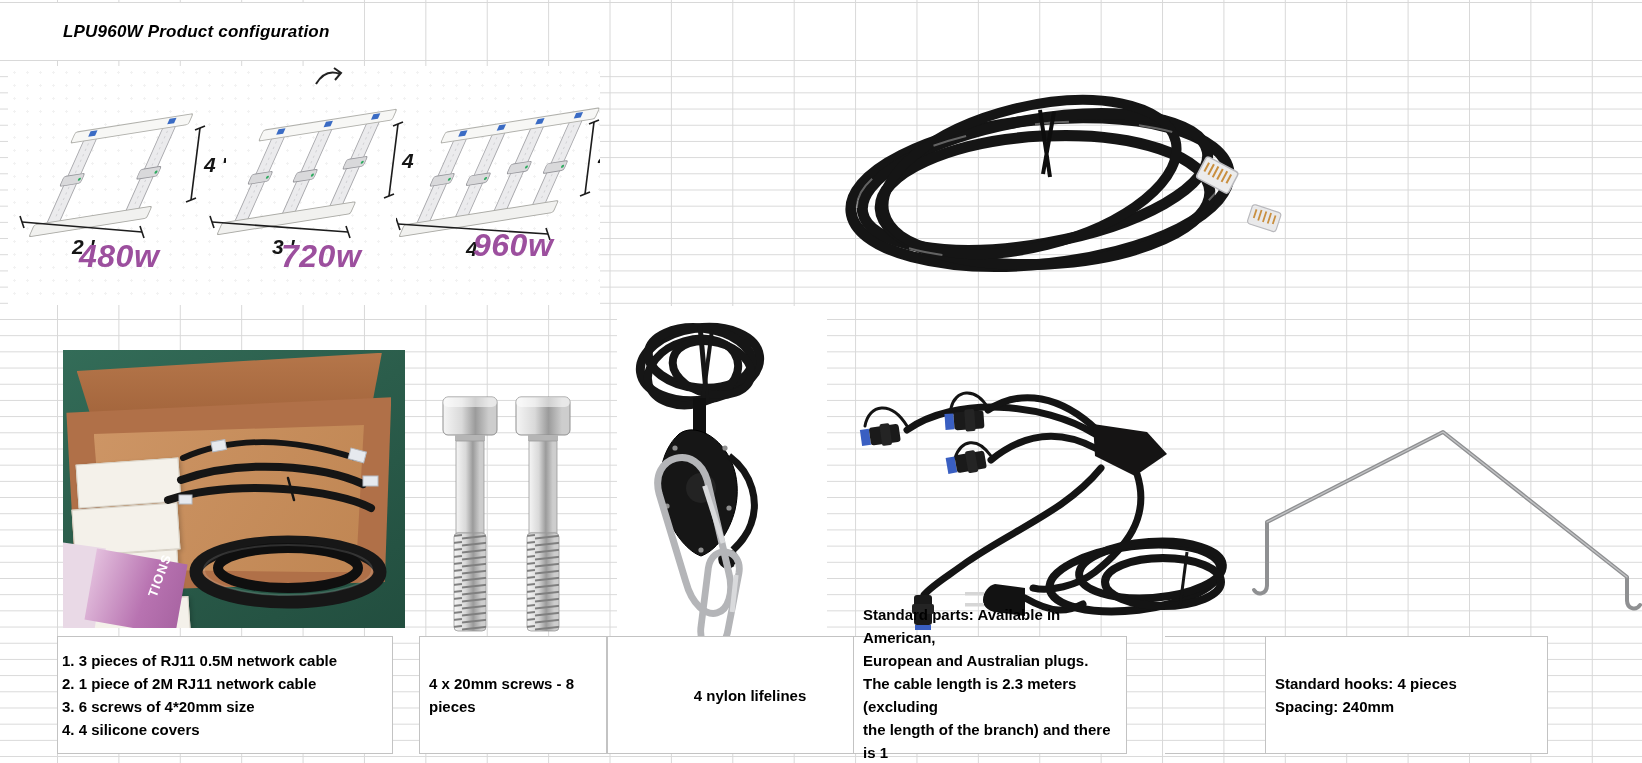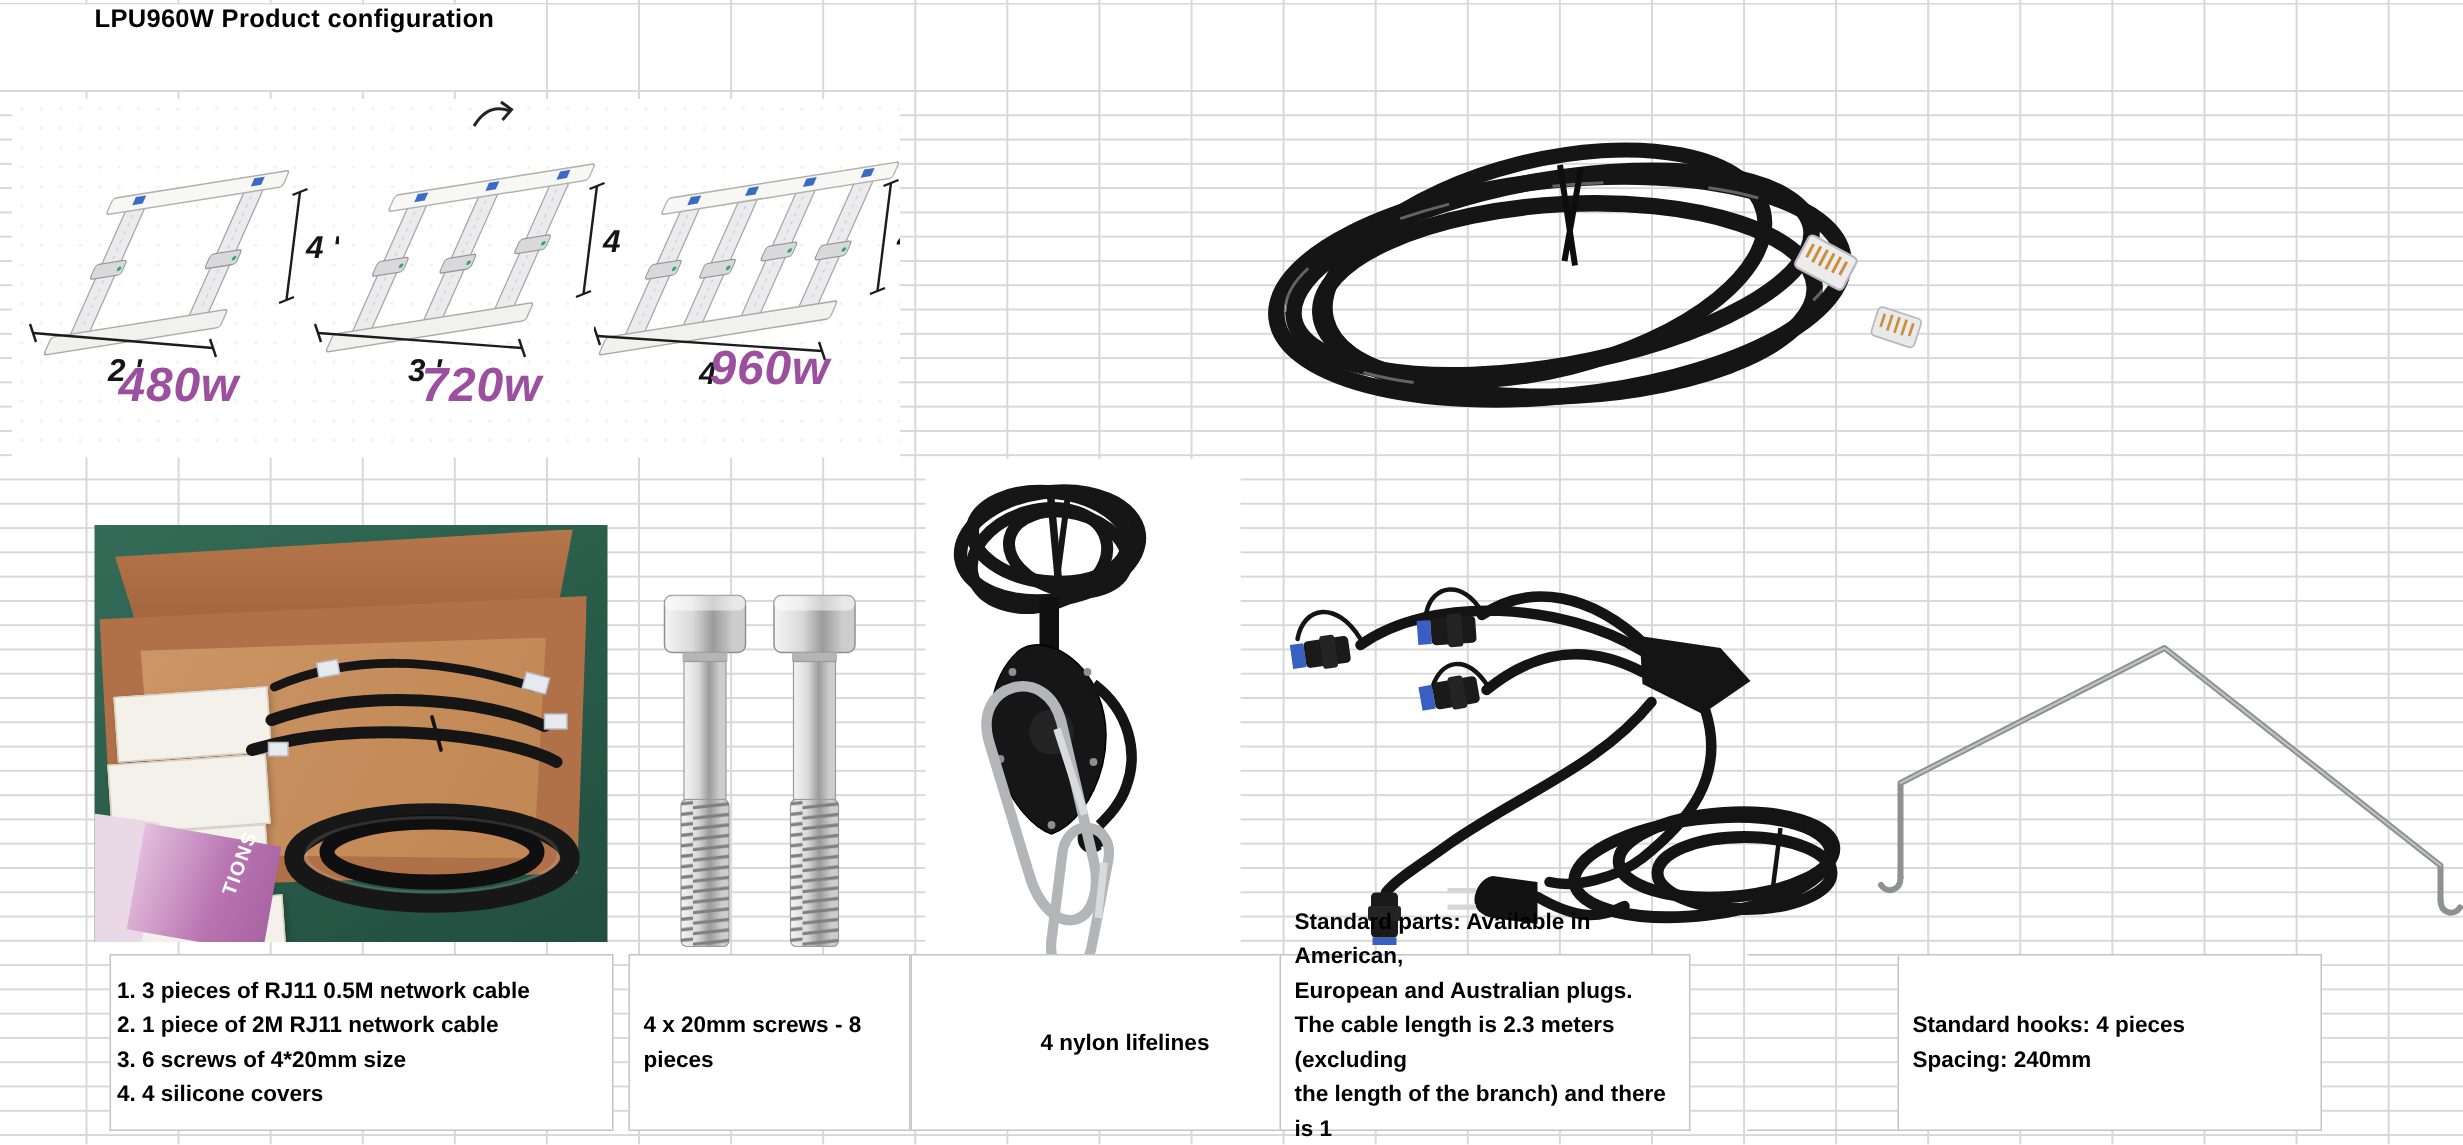--- a/index.html
+++ b/index.html
@@ -9,21 +9,21 @@
   .abs{position:absolute;}
   
   .grid-v{position:absolute;inset:0;
     background-image:linear-gradient(to right,var(--grid) 1px,transparent 1px);
     background-size:61.4px 100%;background-position:57px 0;}
   .grid-h{position:absolute;left:0;right:0;top:60px;bottom:0;
     background-image:linear-gradient(to bottom,var(--grid) 1px,transparent 1px);
     background-size:100% 16.2px;}
   .hairline{position:absolute;left:0;top:2px;width:1642px;height:1px;background:var(--grid);}
   
-  .title-cell{left:0;top:3px;width:364px;height:57px;background:#fff;display:flex;}
+  .title-cell{left:0;top:3px;width:364px;height:57px;background:#fff;display:flex;align-items:center;font-style:italic;}
   .title-cell .t{padding-left:63px;font-size:17px;font-weight:bold;letter-spacing:.2px;}
   
   .lights-block{left:8px;top:66px;width:592px;height:239px;background:#fff;overflow:hidden;
     background-image:radial-gradient(#0000000d 1px,transparent 1.2px);background-size:13px 13px;}
   .fixture{position:absolute;}
   .watt{position:absolute;font-size:32px;font-weight:bold;font-style:italic;color:var(--accent);letter-spacing:.5px;margin-left:45px;}
   .dim{font:italic 700 21px "Liberation Sans",sans-serif;fill:#151515;}
   
   .cell{position:absolute;top:636px;height:118px;background:#fff;border:1px solid var(--border);
     display:flex;flex-direction:column;justify-content:center;font-size:15px;font-weight:bold;line-height:23px;}
@@ -331,21 +331,21 @@
 
 <svg class="abs" style="left:1250px;top:418px" width="392" height="200">
   <g fill="none" stroke-linejoin="round" stroke-linecap="round">
     <path d="M17,167 L17,104 L193,14 L377,159 L377,182" stroke="#8f9092" stroke-width="4"></path>
     <path d="M17,104 L193,14 L377,159" stroke="#c2c3c5" stroke-width="1.4"></path>
     <path d="M17,167 C17,176 8,178 4,172" stroke="#8f9092" stroke-width="4"></path>
     <path d="M377,182 C377,191 386,193 390,187" stroke="#8f9092" stroke-width="4"></path>
   </g>
 </svg>
 
-<div class="cell" style="left:73px;width:336px">
+<div class="cell" style="left:57px;width:336px">
   <div class="cellText" style="padding-left:4px">1. 3 pieces of RJ11 0.5M network cable
 2. 1 piece of 2M RJ11 network cable
 3. 6 screws of 4*20mm size
 4. 4 silicone covers</div>
 </div>
 <div class="cell" style="left:419px;width:188px">
   <div class="cellText" style="padding-left:9px">4 x 20mm screws - 8
 pieces</div>
 </div>
 <div class="cell" style="left:607px;width:286px;align-items:center">

